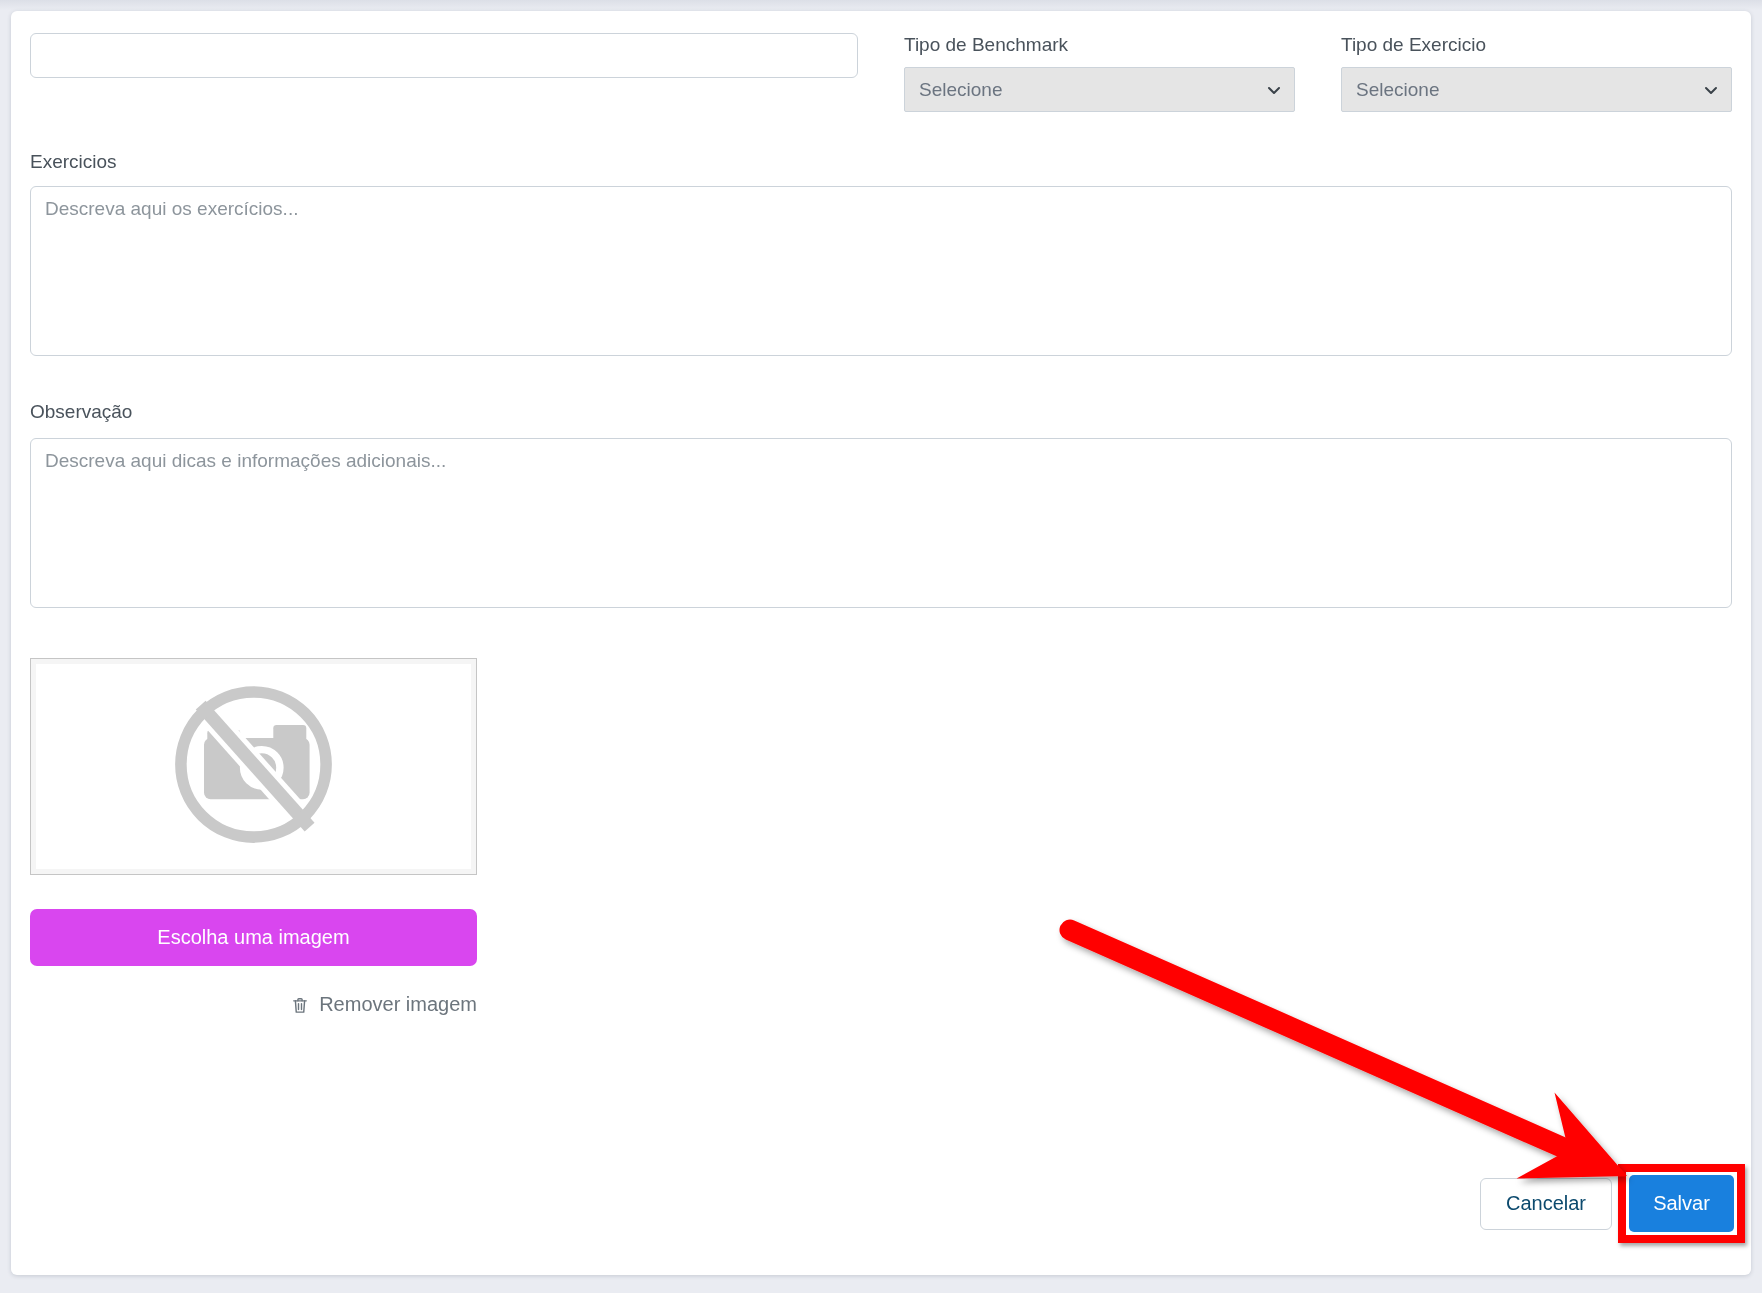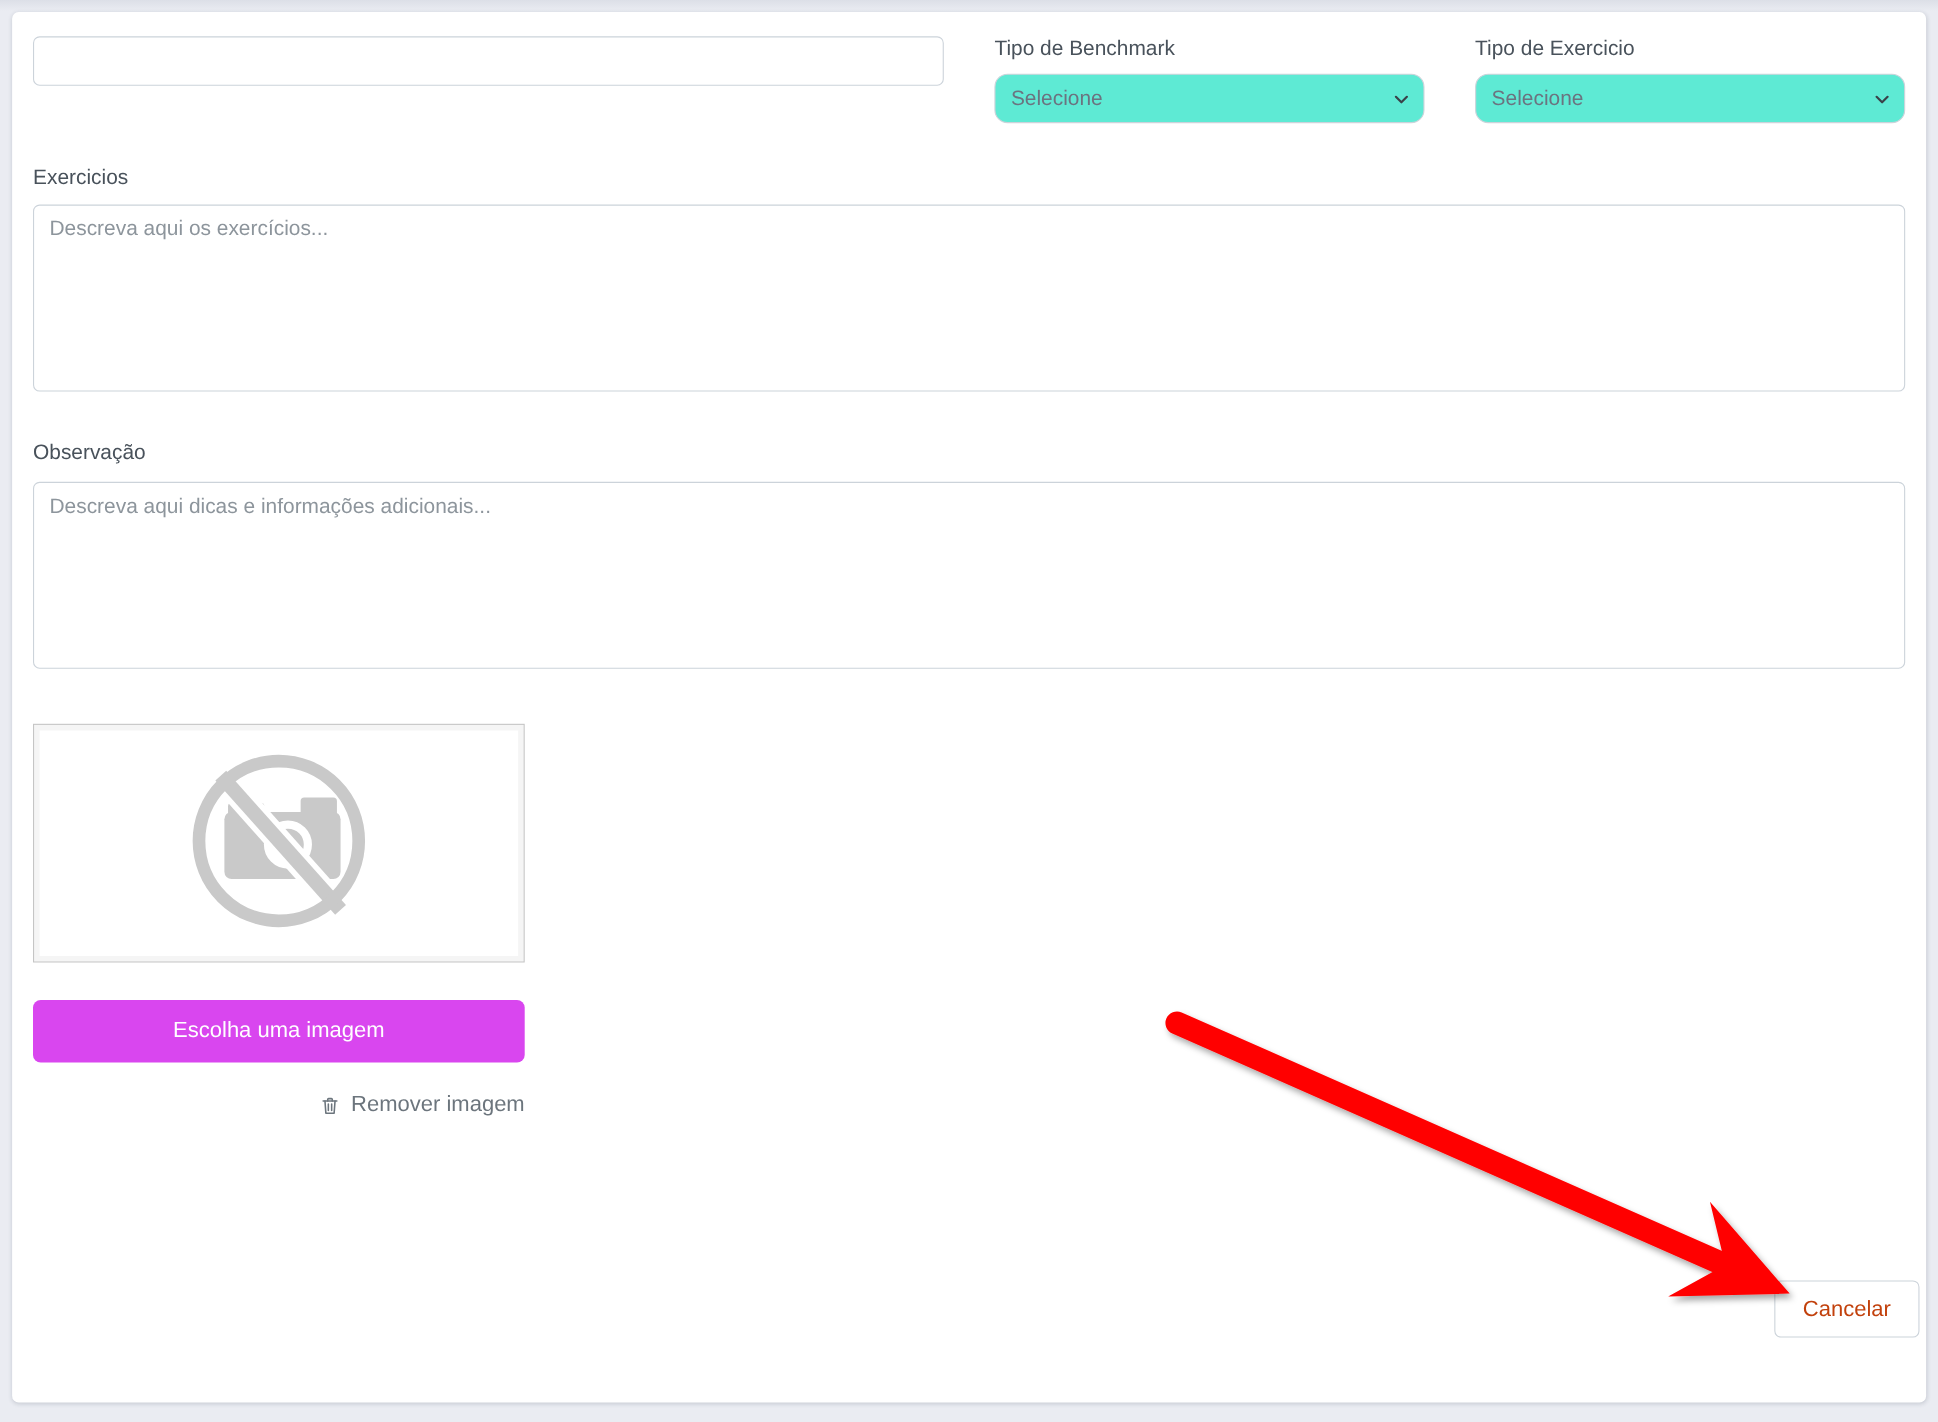--- a/index.html
+++ b/index.html
@@ -12,41 +12,41 @@
     padding:22px 19px 0 19px;}
   .page-title{font-size:20px;font-weight:600;color:#262d36;margin-bottom:38px;}
   .form-label{display:block;font-size:19px;font-weight:500;color:#49525b;margin-bottom:10px;line-height:24px;}
   .row-fields{display:flex;margin-bottom:38px;}
   .col-name{width:828px;margin-right:46px;}
   .col-select{width:391px;}
   .col-select + .col-select{margin-left:46px;}
   .text-input{width:100%;height:45px;box-sizing:border-box;border:1px solid #ccd3da;border-radius:6px;
     padding:0 14px;font-size:19px;font-family:inherit;color:#49525b;background:#fff;outline:none;}
   .select-wrap{position:relative;}
-  .select{width:100%;height:45px;box-sizing:border-box;border:1px solid #ccd3da;border-radius:12px;
-    padding:0 36px 0 14px;font-size:19px;font-family:inherit;color:#6b7480;background:#5eead4;
+  .select{width:100%;height:45px;box-sizing:border-box;border:1px solid #ccd3da;border-radius:2px;
+    padding:0 36px 0 14px;font-size:19px;font-family:inherit;color:#6b7480;background:#e5e5e5;
     appearance:none;-webkit-appearance:none;outline:none;}
   .chevron{position:absolute;right:12px;top:14px;pointer-events:none;}
   .textarea{display:block;width:100%;height:170px;box-sizing:border-box;border:1px solid #ccd3da;
     border-radius:6px;padding:11px 14px;font-size:19px;font-family:inherit;color:#0f766e;
     resize:none;outline:none;}
   .textarea::placeholder,.text-input::placeholder{color:#8d959c;}
   .sec-gap-1{margin-bottom:44px;}
   .sec-gap-2{margin-bottom:50px;}
   .image-col{width:447px;}
   .img-box{box-sizing:border-box;width:447px;height:217px;border:1px solid #c5c5c5;
     box-shadow:inset 0 0 0 5px rgba(0,0,0,0.04);display:flex;align-items:center;justify-content:center;
     margin-bottom:34px;background:#fff;}
   .choose-btn{display:block;width:447px;height:57px;background:#d946ef;color:#ffffff;border:none;
     border-radius:7px;font-size:20px;font-family:inherit;cursor:pointer;margin-bottom:20px;}
   .remove-row{width:447px;display:flex;align-items:center;justify-content:flex-end;gap:9px;
     color:#6c757d;font-size:20px;cursor:pointer;background:none;border:none;font-family:inherit;padding:4px 0;margin-top:23px;}
   .footer{position:absolute;top:1153px;right:6px;display:flex;align-items:center;gap:6px;}
   .cancel-btn{width:132px;height:52px;background:#ffffff;border:1px solid #ccd3da;border-radius:6px;
-    color:#c2410c;font-size:20px;font-family:inherit;cursor:pointer;}
+    color:#0c4a6e;font-size:20px;font-family:inherit;cursor:pointer;}
   .save-highlight{display:inline-block;border:8px solid #ff0000;padding:3px;
     box-shadow:2px 3px 4px rgba(0,0,0,.35);background:#fff;}
   .save-btn{display:block;width:105px;height:57px;background:#1980de;border:none;border-radius:5px;
     color:#ffffff;font-size:20px;font-family:inherit;cursor:pointer;}
   .arrow-overlay{position:absolute;left:0;top:0;width:1762px;height:1293px;pointer-events:none;}
 </style>
 </head>
 <body>
 
 <div class="page">
@@ -117,20 +117,23 @@
             <path d="M10.2 10.5v7"></path>
             <path d="M13.8 10.5v7"></path>
           </svg>
         </span>
         <span>Remover imagem</span>
       </button>
     </div>
 
     <div class="footer">
       <button class="cancel-btn">Cancelar</button>
+      <span class="save-highlight">
+        <button class="save-btn">Salvar</button>
+      </span>
     </div>
   </div>
 
   <svg class="arrow-overlay" viewBox="0 0 1762 1293">
     <g filter="url(#arrowShadow)">
       <line x1="1070" y1="930" x2="1566" y2="1149" stroke="#ff0000" stroke-width="21" stroke-linecap="round"></line>
       <polygon points="1627,1176 1554.5,1092.6 1568.4,1150.1 1516.5,1178.6" fill="#ff0000"></polygon>
     </g>
     <defs>
       <filter id="arrowShadow" x="-20%" y="-20%" width="140%" height="140%">

